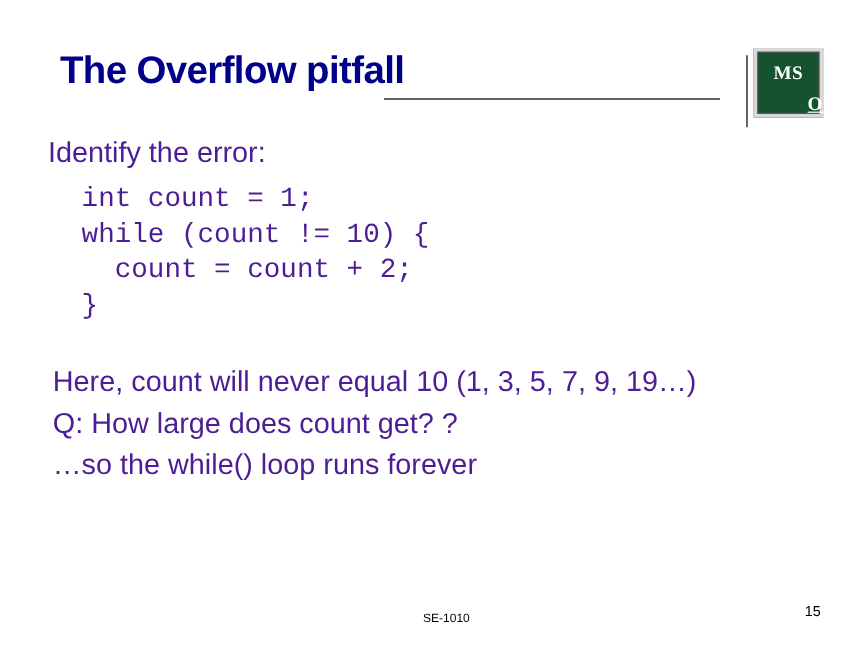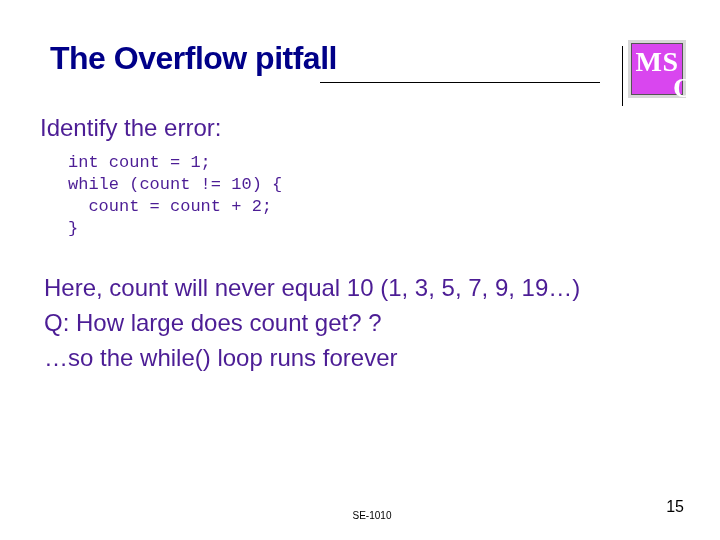--- a/index.html
+++ b/index.html
@@ -40,41 +40,41 @@
     position: absolute;
     top: 6px;
     left: -6px;
     width: 0;
     height: 60px;
     border-left: 1px solid #000;
   }
   .logo-box {
     width: 58px;
     height: 58px;
-    background: #d946ef;
+    background: #14532d;
     border: 3px solid #d8d8d8;
     box-shadow: inset 0 0 0 1px #555;
     color: #fff;
     font-family: Georgia, 'Times New Roman', serif;
     font-weight: bold;
-    font-size: 28px;
+    font-size: 16px;
     line-height: 22px;
     text-align: center;
     padding-top: 4px;
     letter-spacing: 0.5px;
   }
   .content {
     padding: 14px 24px 0 24px;
     color: #4c1d95;
     font-size: 24px;
     line-height: 1.22;
   }
   .code-block {
     font-family: "Courier New", Courier, monospace;
-    font-size: 17px;
+    font-size: 23px;
     line-height: 1.28;
     padding: 6px 0 0 28px;
     white-space: pre;
   }
   .body-block {
     padding-top: 26px;
     font-size: 24px;
     line-height: 1.28;
   }
   .footer-center {
@@ -84,21 +84,21 @@
     width: 720px;
     text-align: center;
     font-size: 10px;
     line-height: 1.25;
     color: #000;
   }
   .footer-right {
     position: absolute;
     bottom: 28px;
     right: 40px;
-    font-size: 16px;
+    font-size: 12px;
     color: #000;
   }
 </style>
 </head>
 <body>
 
 <div class="header">
   <div class="title">The Overflow pitfall</div>
   <div class="header-rule"></div>
   <div class="logo">

